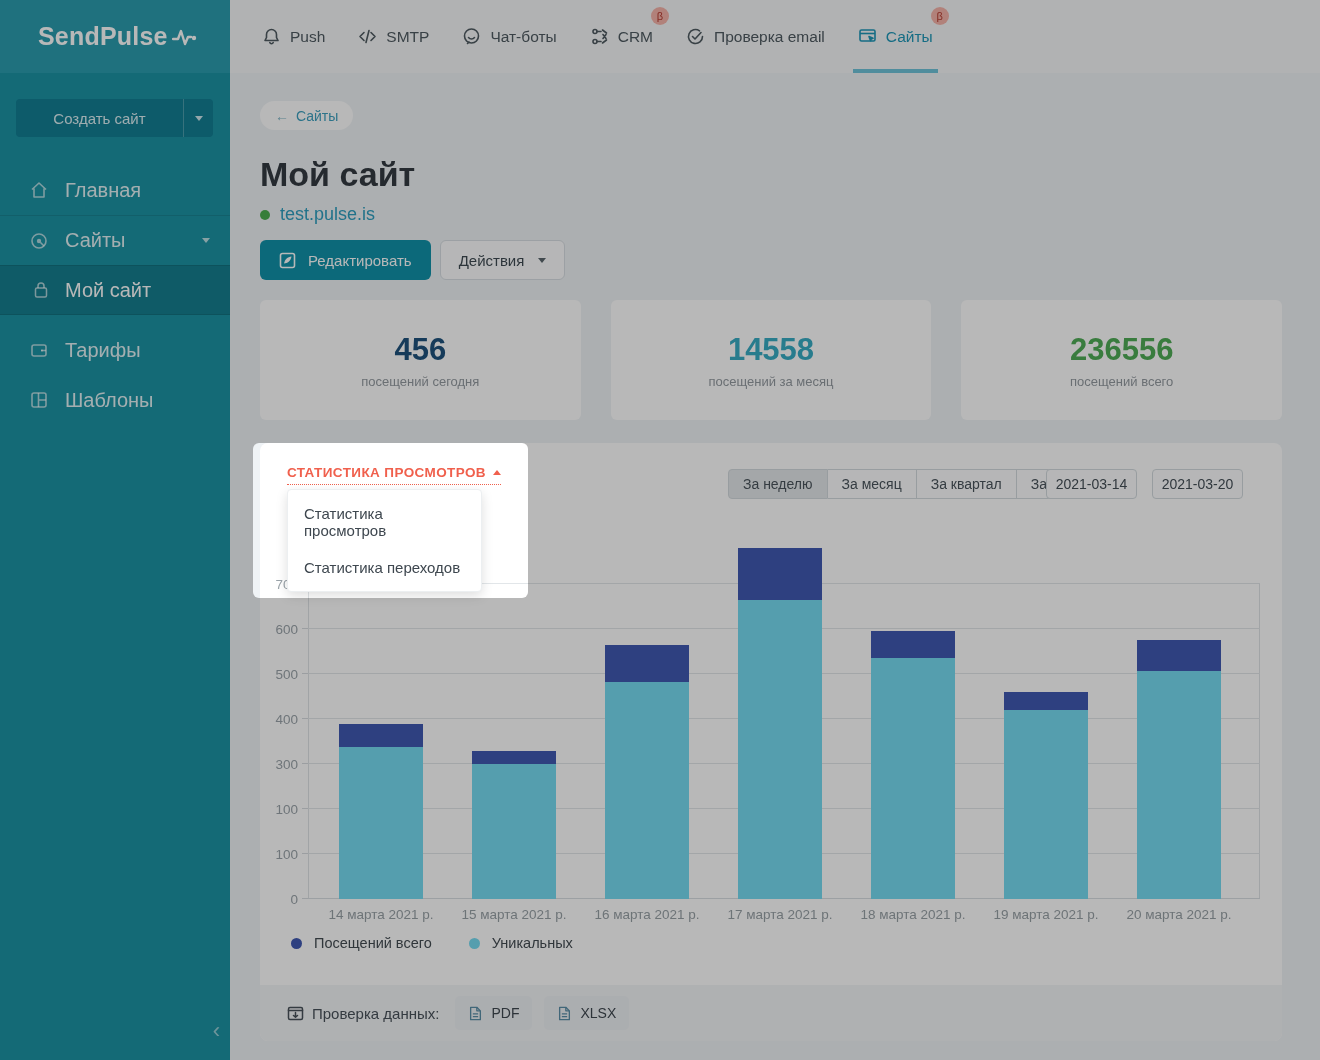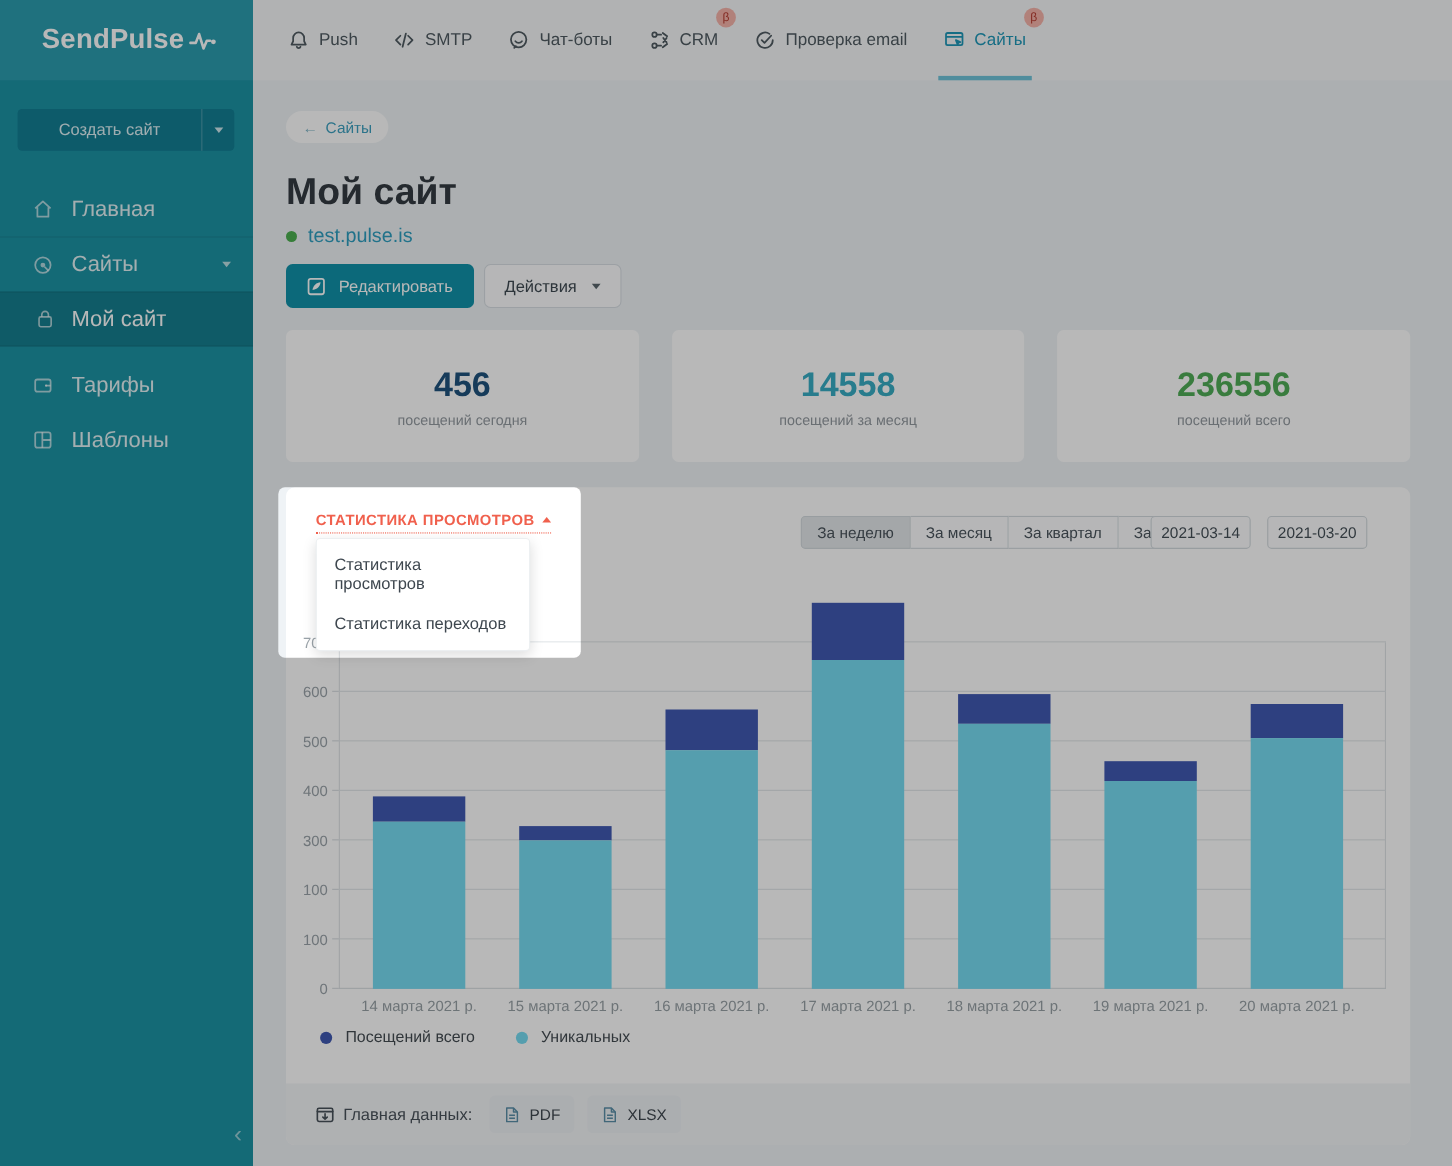--- a/index.html
+++ b/index.html
@@ -361,21 +361,21 @@
         <span>Уникальных</span>
       </div>
     </div>
 
     <div class="card-footer">
       <div class="export-label">
         <svg class="ico" viewBox="0 0 17 17" fill="none" stroke="currentColor" stroke-width="1.5" stroke-linecap="round" stroke-linejoin="round">
             <rect x="1.5" y="2.5" width="14" height="12" rx="1.5"></rect>
             <path d="M1.5 5.5h14M8.5 7.5v4.5M6.5 10.5l2 1.8 2-1.8"></path>
           </svg>
-        <span>Главная данных:</span>
+        <span>Проверка данных:</span>
       </div>
       <div class="export-btn">
         <svg class="ico" viewBox="0 0 15 17" fill="none" stroke="currentColor" stroke-width="1.5" stroke-linejoin="round">
             <path d="M2 1.5h7l4 4v10H2z"></path>
             <path d="M9 1.5v4h4"></path>
             <path d="M4.5 9h6M4.5 12h6"></path>
           </svg>
         <span>PDF</span>
       </div>
       <div class="export-btn">

